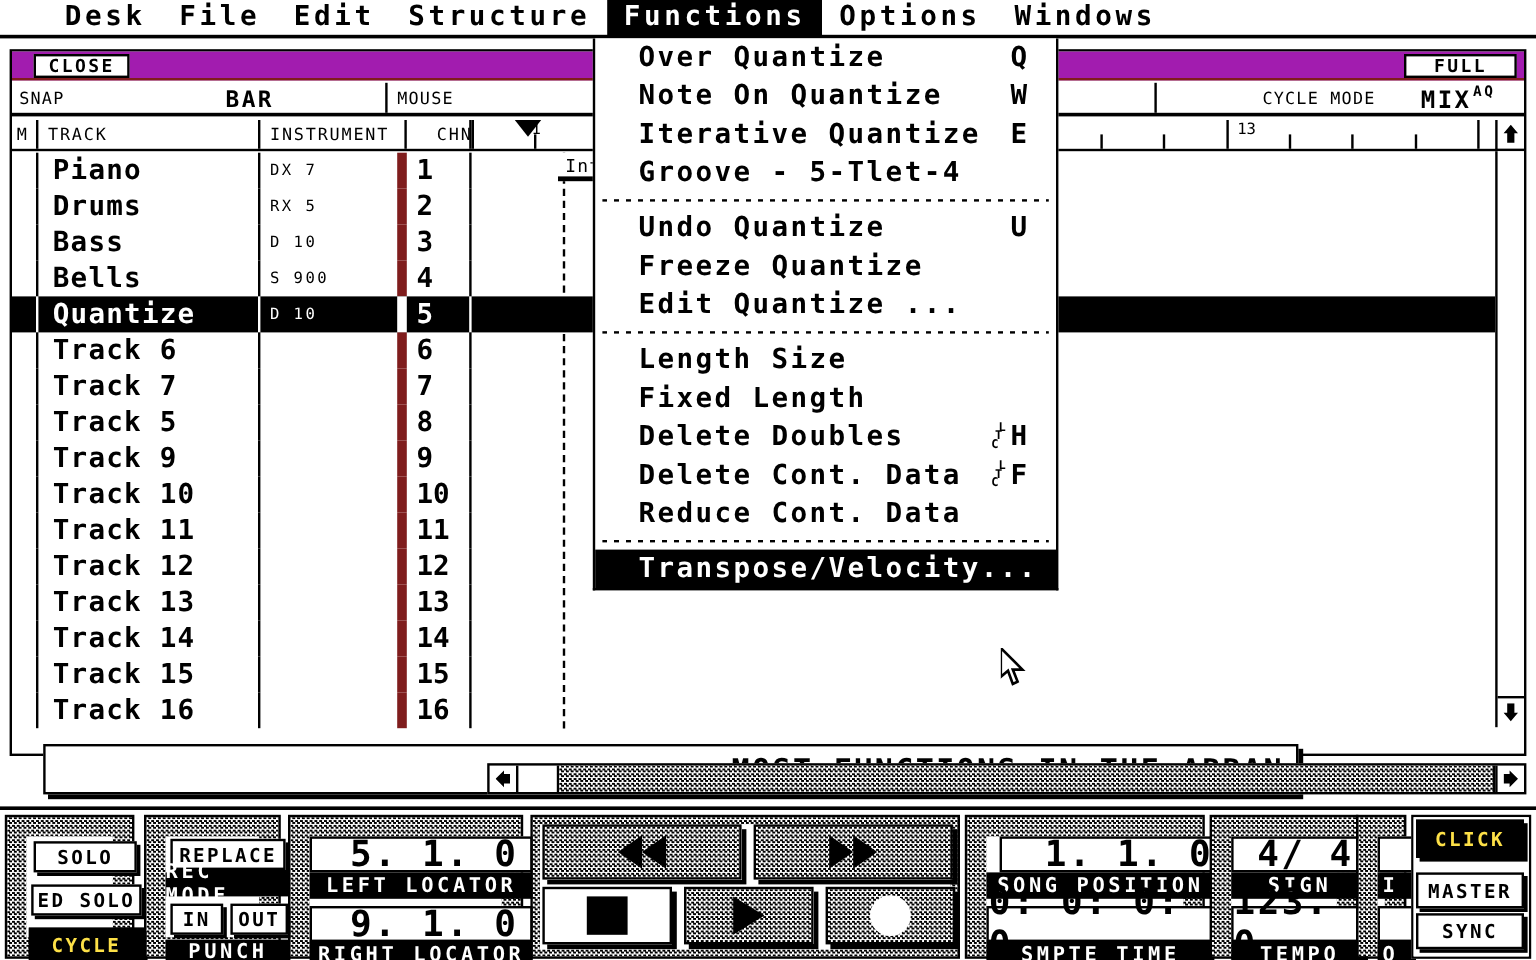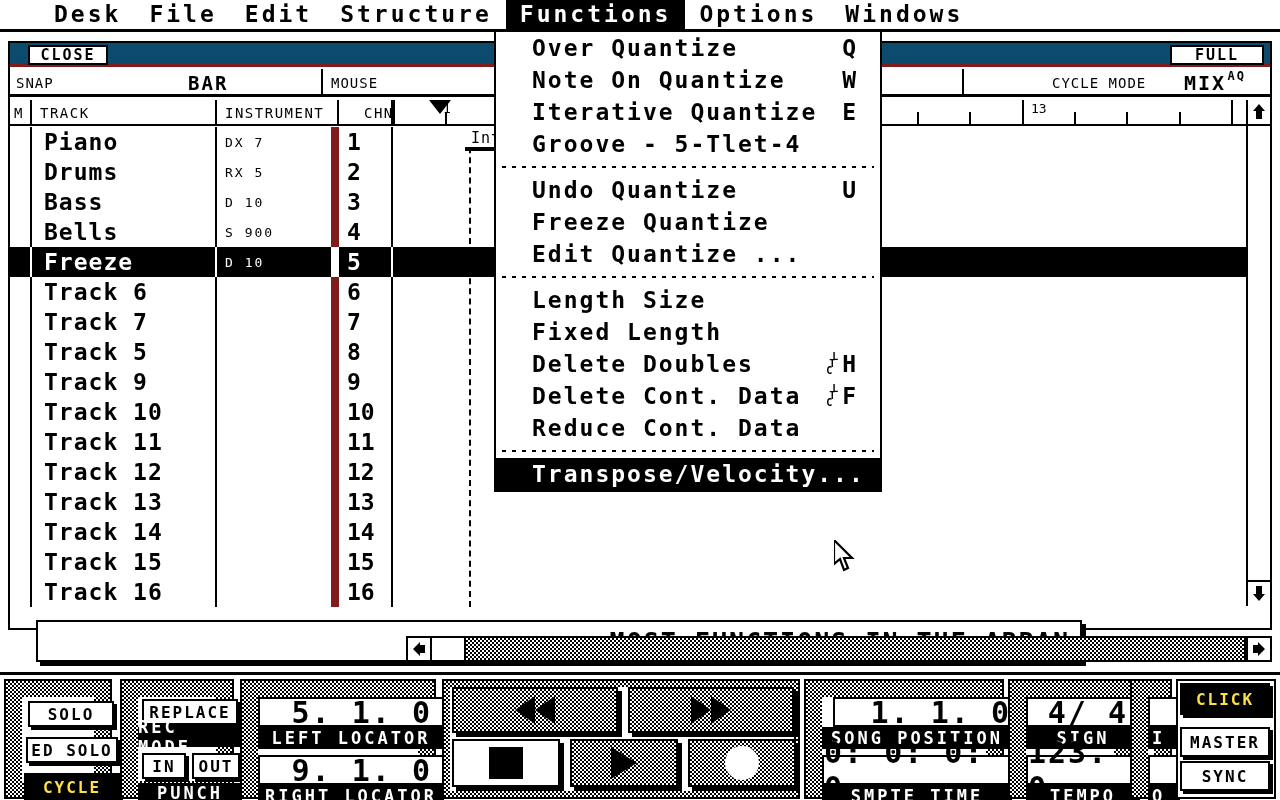--- a/index.html
+++ b/index.html
@@ -25,22 +25,22 @@
   }
   .menu-item.first { margin-left: 40px; }
   .menu-item.open { background: #000; color: #fff; }
 
   
   .win {
     position: absolute; left: 8px; top: 41px; width: 1264px; height: 589px;
     border: 2px solid #000; background: #fff;
   }
   .titlebar {
-    position: relative; height: 24px; background: #0c4a6e;
-    border-bottom: 4px solid #7f1d1d;
+    position: relative; height: 24px; background: #a21caf;
+    border-bottom: 2px solid #7f1d1d;
   }
   .close-box {
     position: absolute; left: 18px; top: 2px; width: 80px; height: 20px;
     background: #fff; border: 2px solid #000;
     font-size: 15px; font-weight: bold; letter-spacing: 2px;
     display: flex; align-items: center; justify-content: center;
   }
   .full-box {
     position: absolute; right: 6px; top: 2px; width: 94px; height: 20px;
     background: #fff; border: 2px solid #000;
@@ -332,21 +332,21 @@
         </div>
         <div class="trow">
           <div class="c-m"></div>
           <div class="c-track">Bells</div>
           <div class="c-inst">S 900</div>
           <div class="c-chn">4</div>
           <div class="c-part"></div>
         </div>
         <div class="trow sel">
           <div class="c-m"></div>
-          <div class="c-track">Freeze</div>
+          <div class="c-track">Quantize</div>
           <div class="c-inst">D 10</div>
           <div class="c-chn">5</div>
           <div class="c-part"></div>
         </div>
         <div class="trow">
           <div class="c-m"></div>
           <div class="c-track">Track 6</div>
           <div class="c-inst"></div>
           <div class="c-chn">6</div>
           <div class="c-part"></div>

